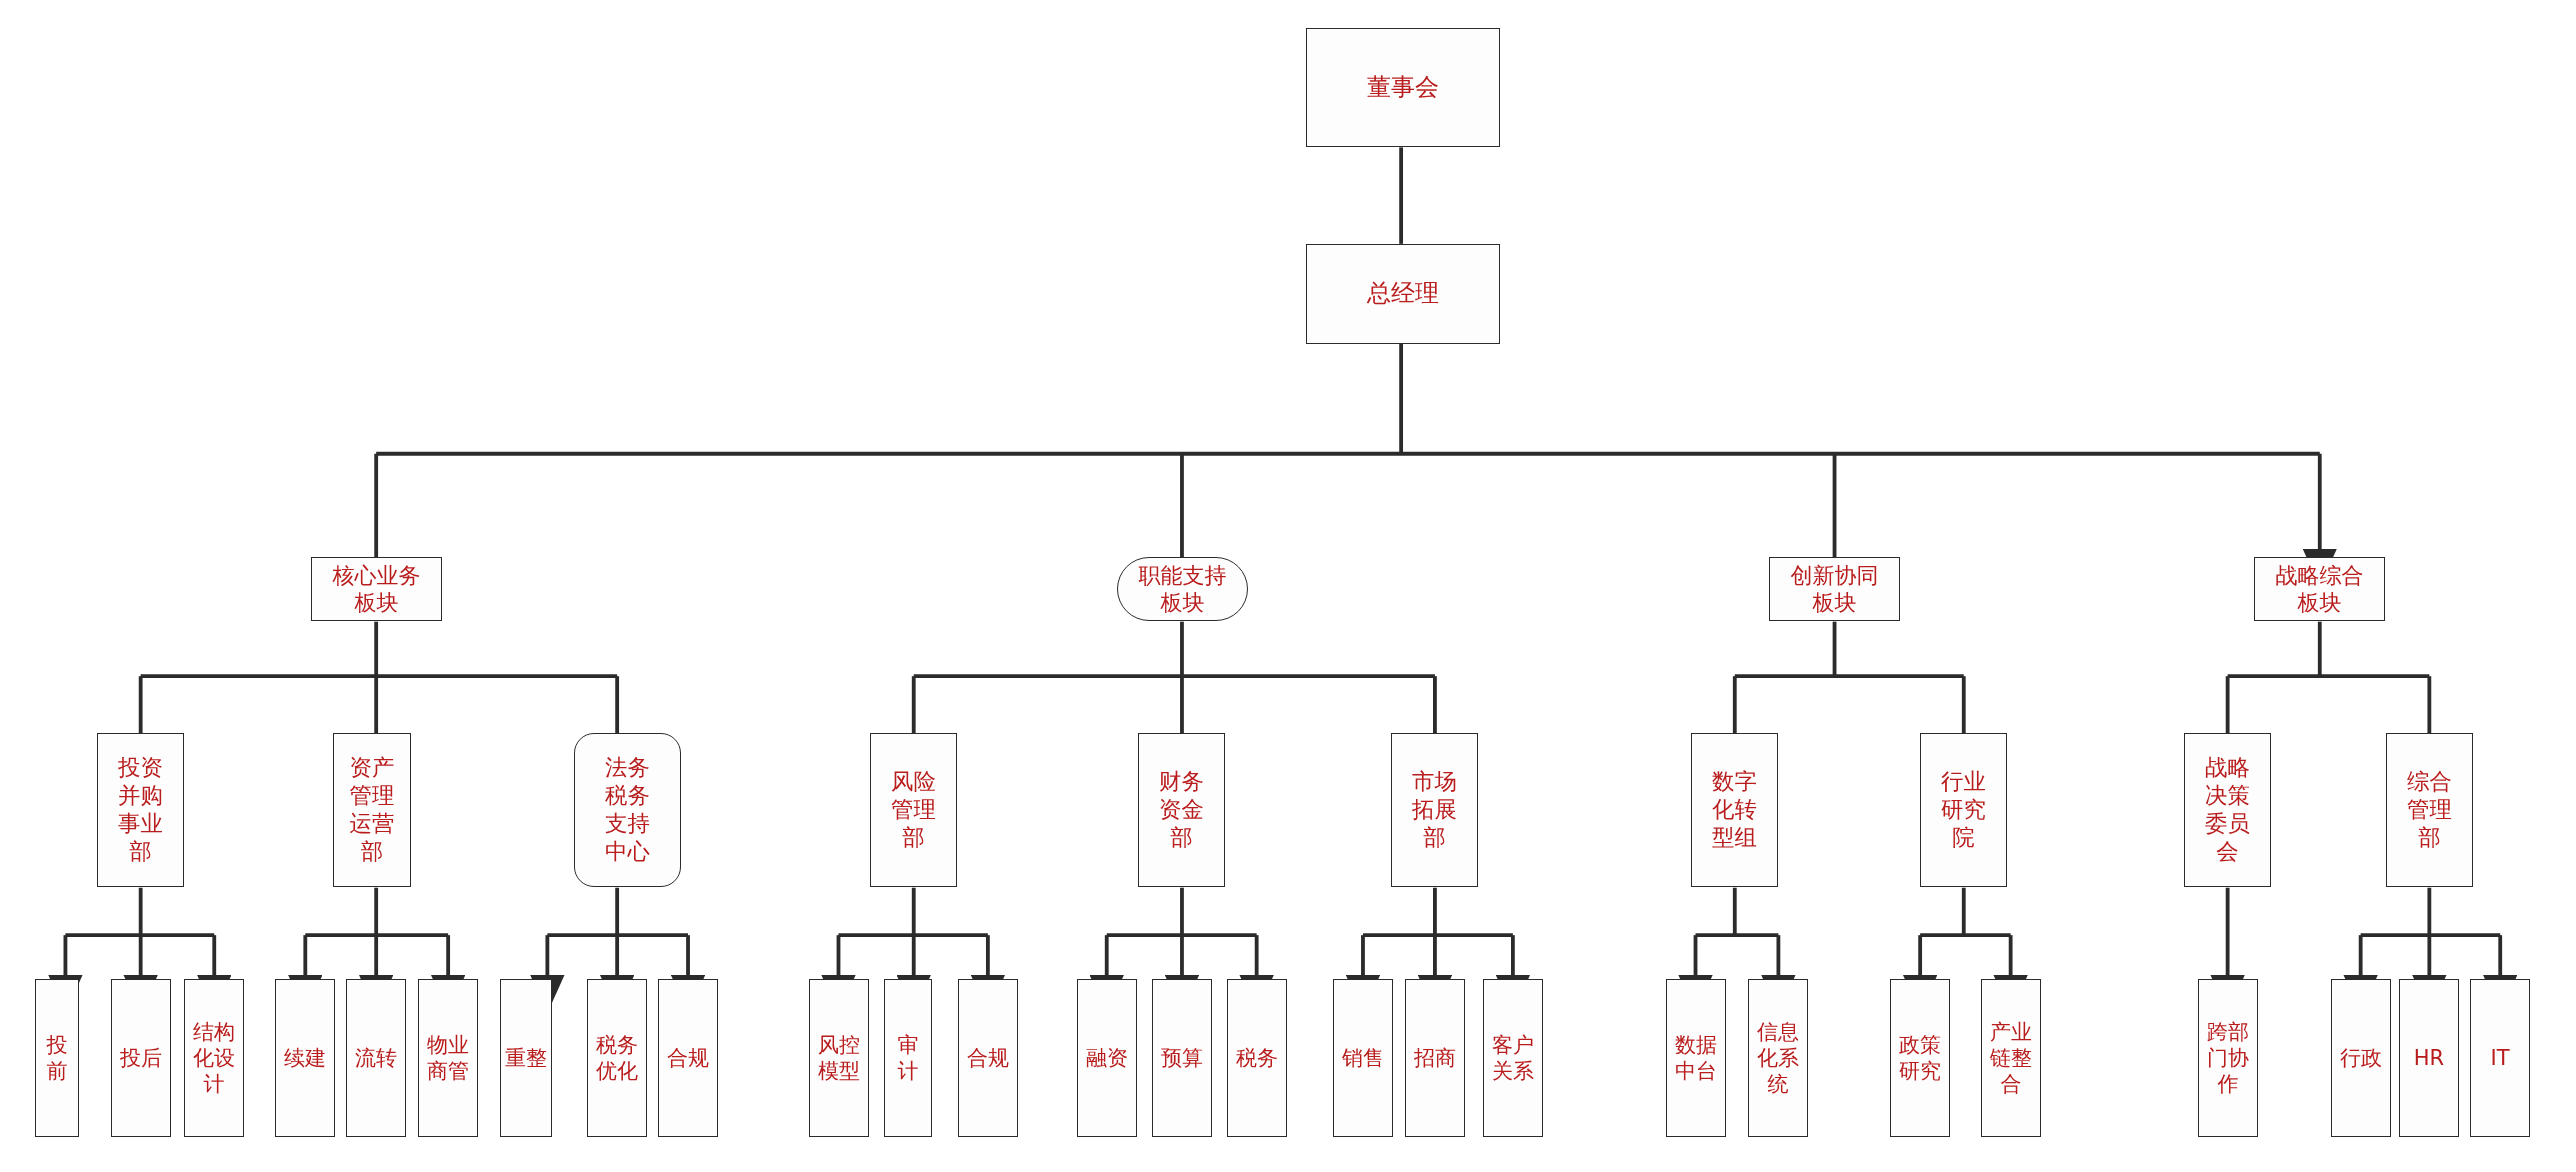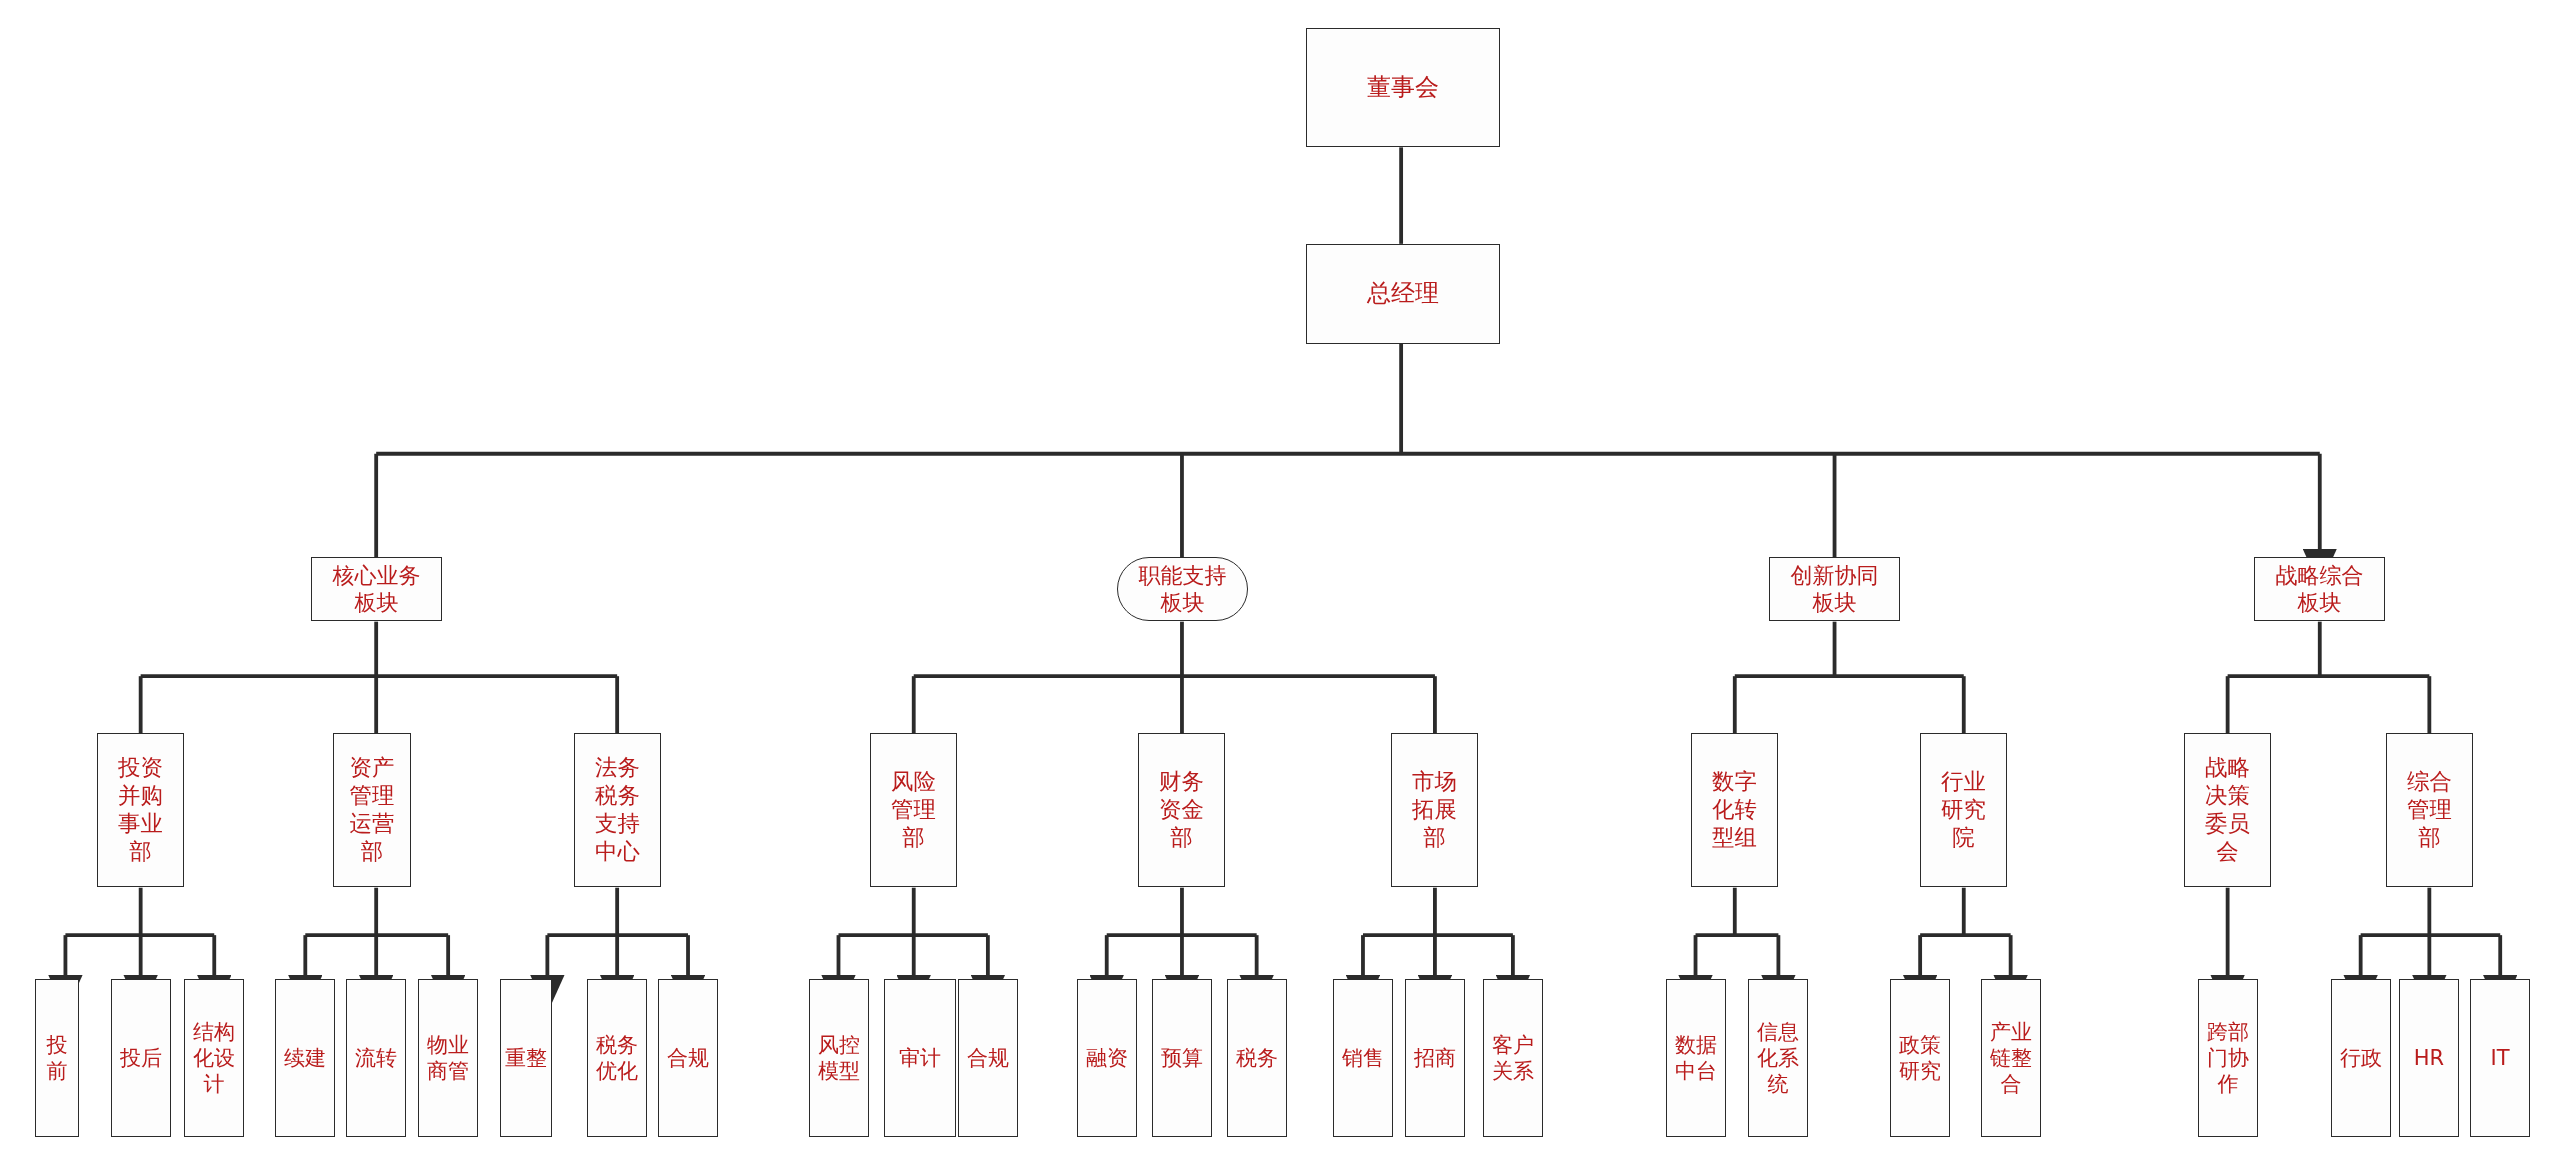--- a/index.html
+++ b/index.html
@@ -184,21 +184,21 @@
 并购
 事业
 部</span>
   </div>
   <div class="node lvl3" style="left:333px;top:733px;width:78px;height:154px;">
     <span class="label">资产
 管理
 运营
 部</span>
   </div>
-  <div class="node lvl3" style="left:574px;top:733px;width:87px;height:154px;">
+  <div class="node lvl3" style="left:574px;top:733px;width:107px;height:154px;border-radius:20px;">
     <span class="label">法务
 税务
 支持
 中心</span>
   </div>
 
   <div class="node lvl3" style="left:870px;top:733px;width:87px;height:154px;">
     <span class="label">风险
 管理
 部</span>
@@ -268,21 +268,21 @@
 优化</span>
   </div>
   <div class="node lvl4" style="left:658px;top:979px;width:60px;height:158px;">
     <span class="label">合规</span>
   </div>
 
   <div class="node lvl4" style="left:809px;top:979px;width:60px;height:158px;">
     <span class="label">风控
 模型</span>
   </div>
-  <div class="node lvl4" style="left:884px;top:979px;width:72px;height:158px;">
+  <div class="node lvl4" style="left:884px;top:979px;width:48px;height:158px;">
     <span class="label">审计</span>
   </div>
   <div class="node lvl4" style="left:958px;top:979px;width:60px;height:158px;">
     <span class="label">合规</span>
   </div>
 
   <div class="node lvl4" style="left:1077px;top:979px;width:60px;height:158px;">
     <span class="label">融资</span>
   </div>
   <div class="node lvl4" style="left:1152px;top:979px;width:60px;height:158px;">

